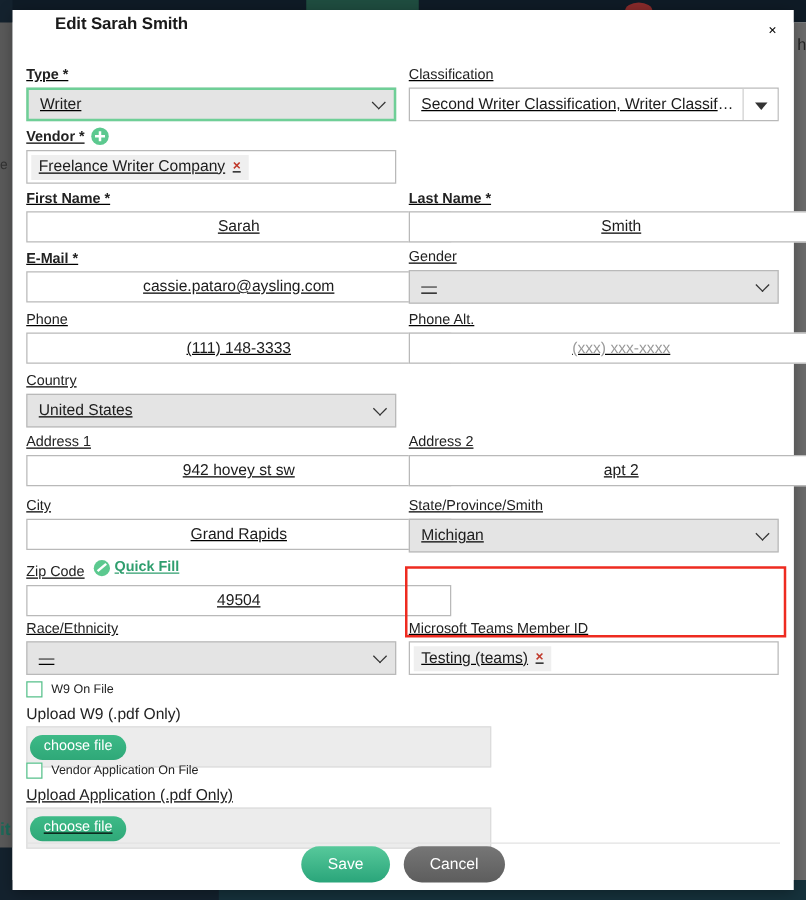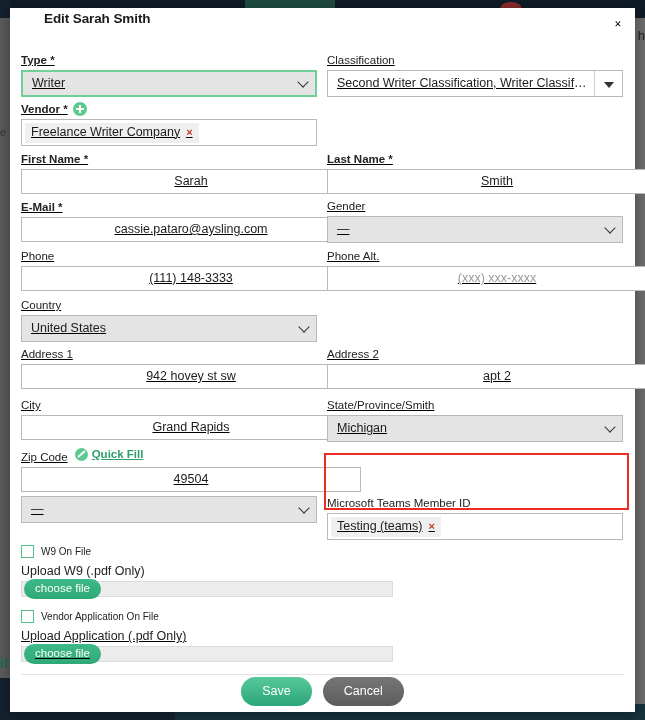--- a/index.html
+++ b/index.html
@@ -207,21 +207,21 @@
   .cbrow { display: flex; align-items: center; }
   .cbox {
     width: 13px; height: 13px;
     border: 1.5px solid #56c08a; background: #fff;
     margin-right: 7px; cursor: pointer; flex: none;
   }
   .cblabel { font-size: 10px; color: #222; }
 
   
   .filebox {
-    width: 372px; height: 16px;
+    width: 372px; height: 33px;
     background: #ececec; border: 1px solid #dcdcdc;
     display: flex; align-items: center; padding-left: 2px;
   }
   .choosefile {
     background: linear-gradient(180deg, #3dba87 0%, #2fa878 100%);
     color: #fff; font-size: 11.5px;
     padding: 3px 11px 4px 11px;
     border-radius: 11px; cursor: pointer;
     line-height: 13px;
   }
@@ -377,20 +377,21 @@
       <span class="fl">
         <span>Zip Code</span><span class="quickfill">
             <span class="qf-icon"></span>
             <span class="qf-link">Quick Fill</span>
           </span>
       </span>
       <div class="inp">49504</div>
     </div>
 
     <div class="field col-left" style="top:448px;">
+      <span class="fl">Race/Ethnicity</span>
       <div class="sel">
         <span>—</span>
         <span class="chev"></span>
       </div>
     </div>
 
     <div class="field col-right" style="top:448px;">
       <span class="fl">Microsoft Teams Member ID</span>
       <div class="chipbox">
         <span class="chip">

